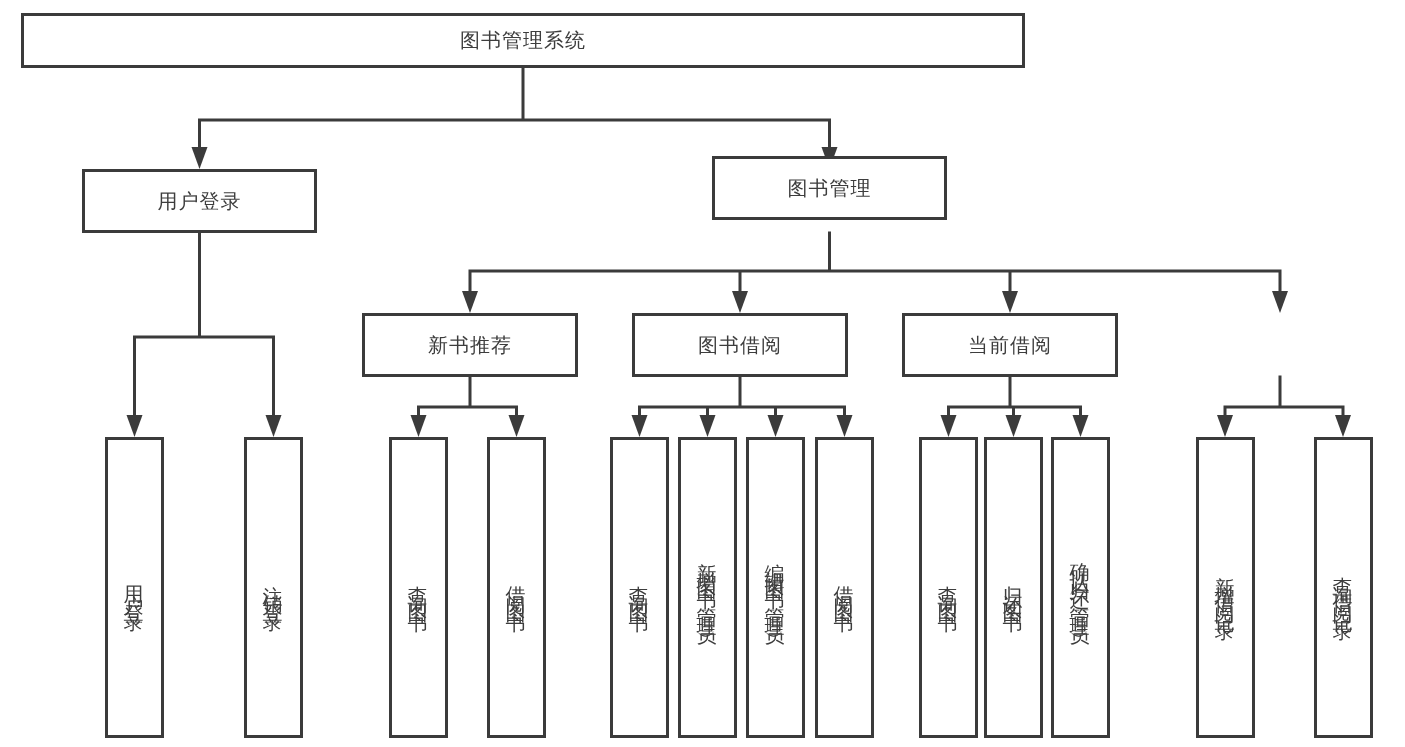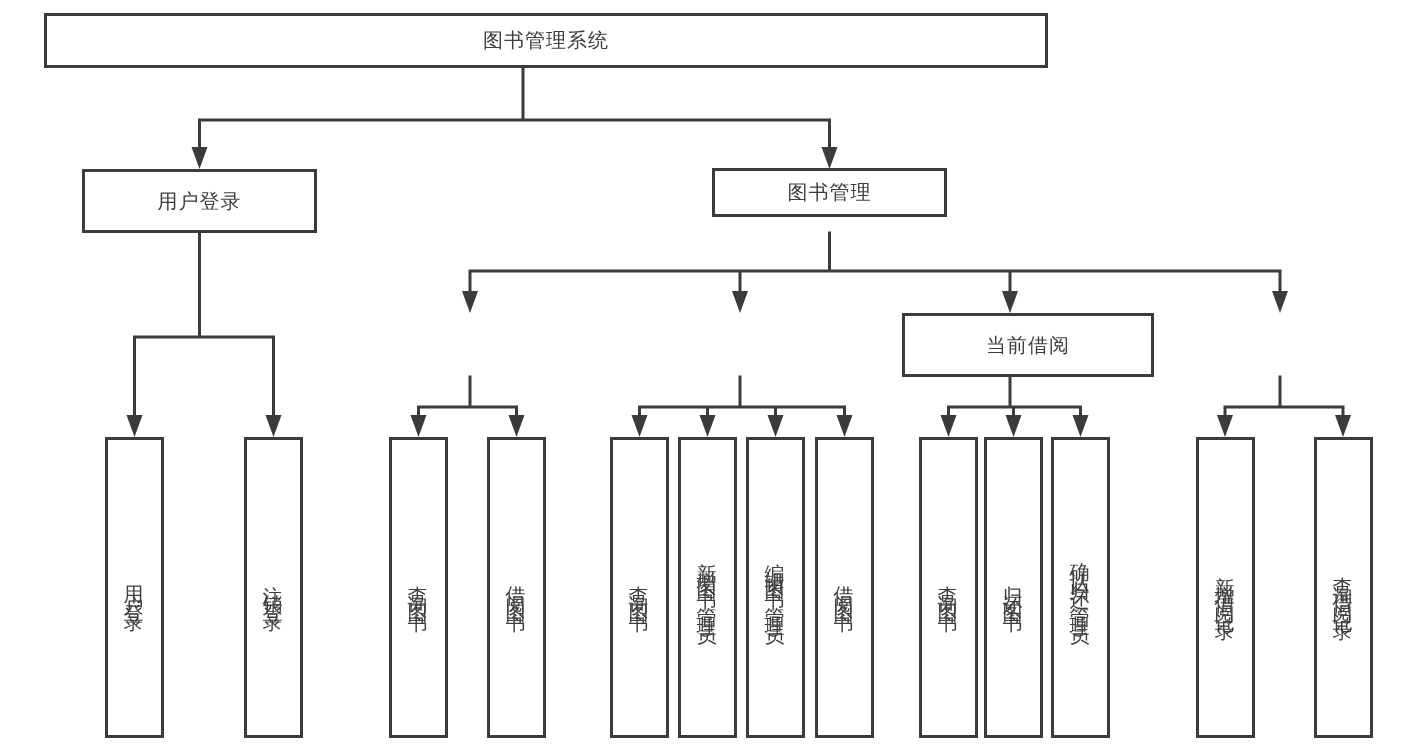--- a/index.html
+++ b/index.html
@@ -103,26 +103,28 @@
       <polygon points="767.5,415 783.5,415 775.5,437"></polygon>
       <polygon points="836.5,415 852.5,415 844.5,437"></polygon>
       <polygon points="940.5,415 956.5,415 948.5,437"></polygon>
       <polygon points="1005.5,415 1021.5,415 1013.5,437"></polygon>
       <polygon points="1072.5,415 1088.5,415 1080.5,437"></polygon>
       <polygon points="1217,415 1233,415 1225,437"></polygon>
       <polygon points="1335,415 1351,415 1343,437"></polygon>
     </g>
   </svg>
 
-  <div class="box" style="left:21px; top:13px; width:1004px; height:55px;margin-left:23px;">图书管理系统</div>
+  <div class="box" style="left:21px; top:13px; width:1004px; height:55px;">图书管理系统</div>
 
   <div class="box" style="left:82px; top:169px; width:235px; height:64px;">用户登录</div>
-  <div class="box" style="left:712px; top:168px; width:235px; height:49px;">图书管理</div>
+  <div class="box" style="left:712px; top:156px; width:235px; height:64px;">图书管理</div>
 
-  <div class="box" style="left:902px; top:313px; width:252px; height:64px;">当前借阅</div>
+  <div class="box" style="left:362px; top:313px; width:216px; height:64px;">新书推荐</div>
+  <div class="box" style="left:632px; top:313px; width:216px; height:64px;">图书借阅</div>
+  <div class="box" style="left:902px; top:313px; width:216px; height:64px;">当前借阅</div>
 
   <div class="box vbox" style="left:105px; top:437px; width:59px; height:301px;">
     <span>用户登录</span>
   </div>
   <div class="box vbox" style="left:244px; top:437px; width:59px; height:301px;">
     <span>注销登录</span>
   </div>
 
   <div class="box vbox" style="left:389px; top:437px; width:59px; height:301px;">
     <span>查询图书</span>

